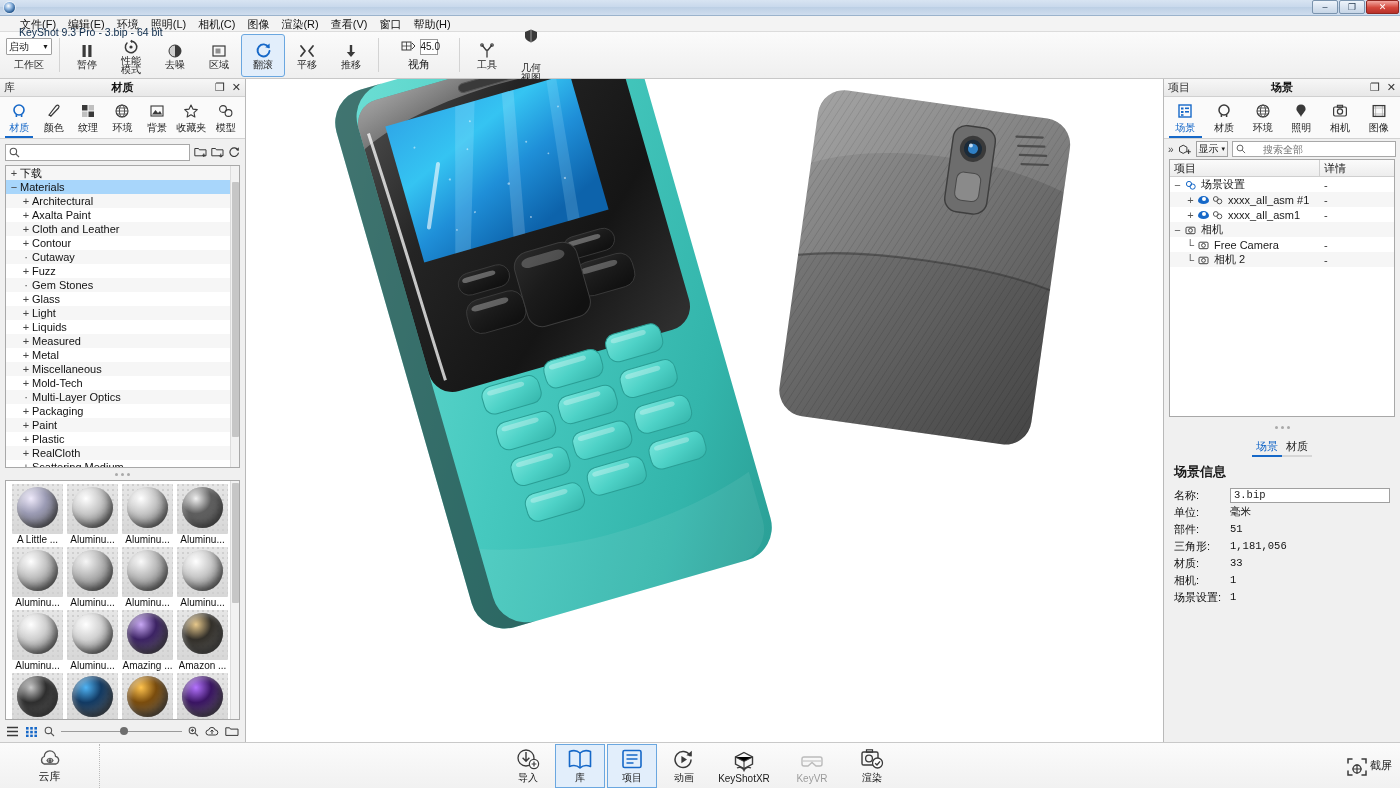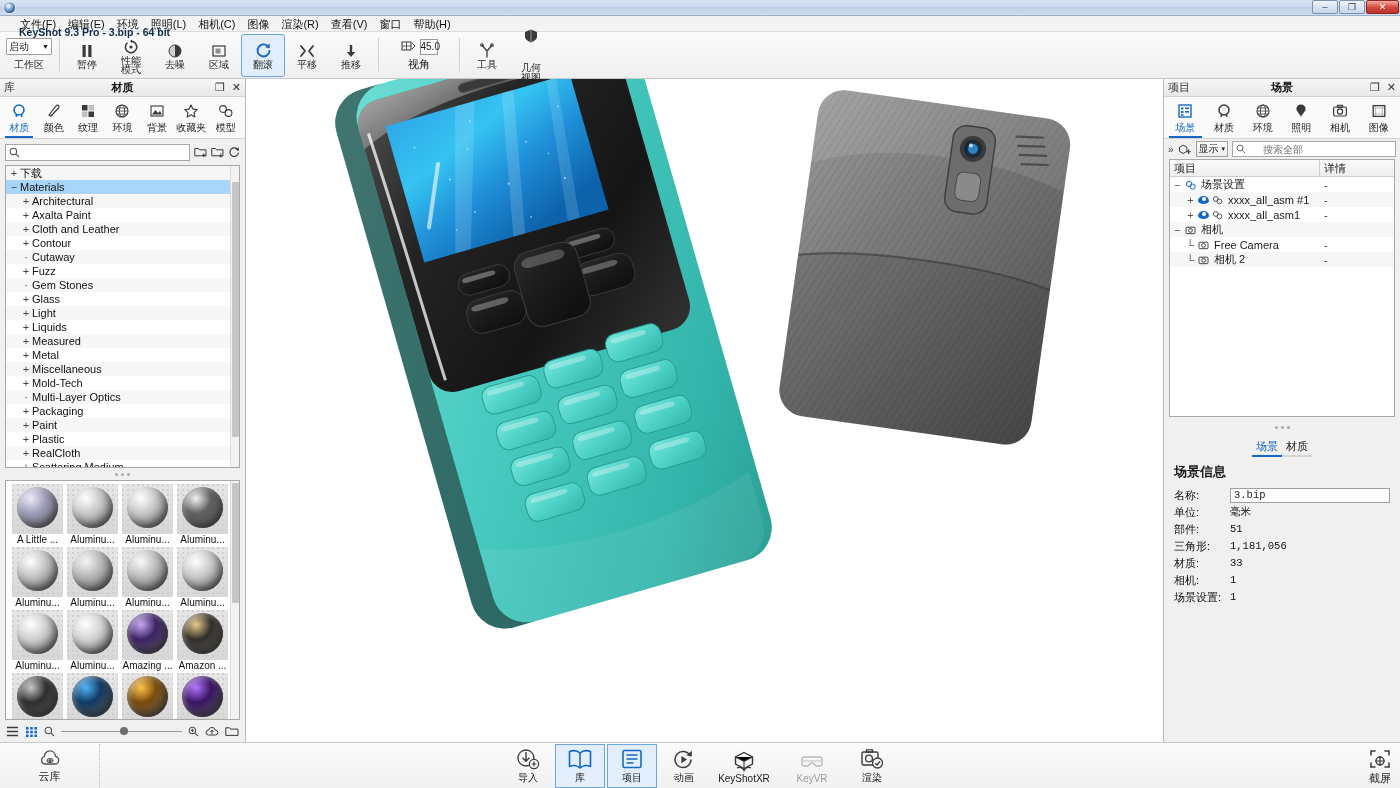--- a/index.html
+++ b/index.html
@@ -20,21 +20,21 @@
     background: linear-gradient(to bottom, #d8e4f2 0%, #c9d9ec 45%, #bdd0e5 50%, #cfddee 100%);
     border-bottom:1px solid #9bb3cc;
     display:flex; align-items:center; position:relative;
   }
   .titlebar .tb-icon {
     width:11px;height:11px;border-radius:50%;
     background: radial-gradient(circle at 40% 35%, #fff 0%, #8fb6e0 35%, #2a5d94 70%, #17375e 100%);
     margin-left:4px; margin-right:4px; flex:0 0 11px;
     box-shadow:0 0 0 1px rgba(255,255,255,.5);
   }
-  .titlebar .tb-title { font-size:10.5px; color:#0d2b4b; white-space:nowrap; font-weight:700;margin-top:48px;}
+  .titlebar .tb-title { font-size:10.5px; color:#0d2b4b; white-space:nowrap; font-weight:400;margin-top:48px;}
   .tb-buttons { position:absolute; right:1px; top:0px; display:flex; gap:1px; }
   .tb-btn {
     width:26px;height:14px; border:1px solid #7a93ad; border-radius:2px;
     background:linear-gradient(to bottom,#eef4fb,#c6d5e6);
     display:flex;align-items:center;justify-content:center;
     font-size:9px; color:#23384f;
   }
   .tb-btn.close { width:33px; background:linear-gradient(to bottom,#f3a9a2,#d4483c 55%,#b8302a); border-color:#8f2721; color:#fff; font-weight:bold;}
 
   
@@ -1191,21 +1191,21 @@
               <circle cx="9" cy="10.5" r="3.4" fill="none" stroke="#3a3a3a" stroke-width="1.3"></circle>
               <circle cx="17.5" cy="15" r="5" fill="#fff" stroke="#3a3a3a" stroke-width="1.3"></circle>
               <path d="M15.2 15.2 L17 17 L20 13.4" stroke="#3a3a3a" stroke-width="1.4" fill="none"></path>
             </svg>
         </div>
         <div class="bl">渲染</div>
       </div>
     </div>
 
     <div class="bb-right">
-      <div style="display:flex;flex-direction:column;align-items:center;gap:1px;">
+      <div style="display:flex;flex-direction:row;align-items:center;gap:1px;">
         <div class="bi" style="height:24px;display:flex;align-items:flex-end;">
           <svg width="24" height="22" viewBox="0 0 24 22">
               <path d="M3 7 V3 H7 M17 3 H21 V7 M21 15 V19 H17 M7 19 H3 V15" stroke="#3a3a3a" stroke-width="1.5" fill="none" stroke-linecap="round"></path>
               <circle cx="12" cy="13" r="4" fill="none" stroke="#3a3a3a" stroke-width="1.3"></circle>
               <path d="M12 8.2 V17.8 M7.2 13 H16.8" stroke="#3a3a3a" stroke-width="1.2"></path>
             </svg>
         </div>
         <div class="bl">截屏</div>
       </div>
     </div>

